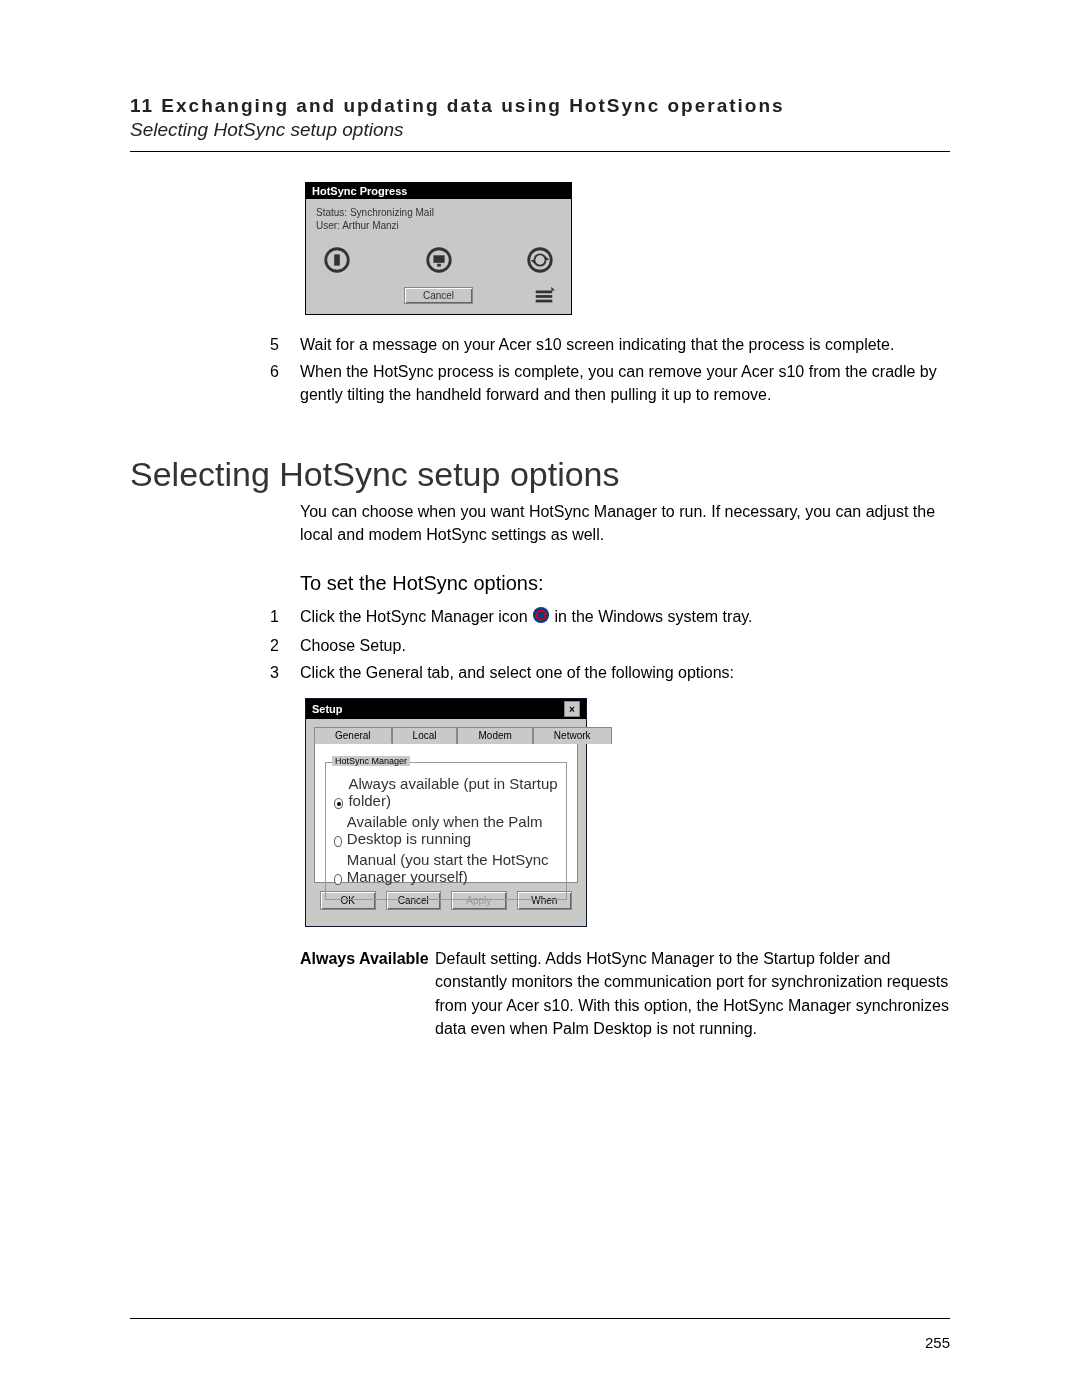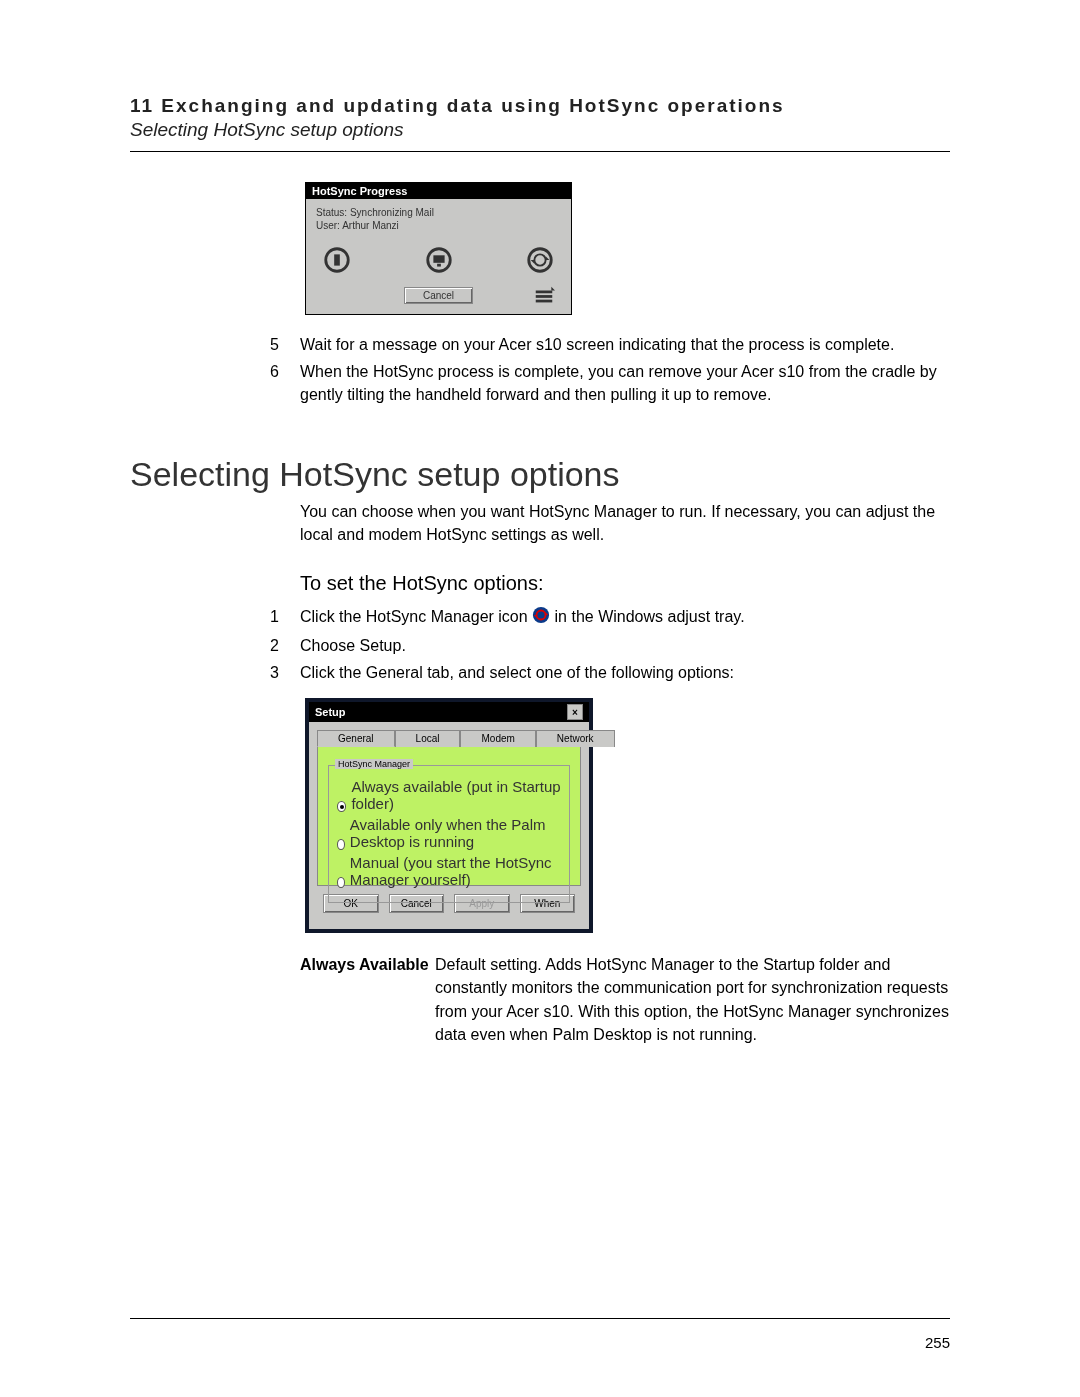--- a/index.html
+++ b/index.html
@@ -23,28 +23,28 @@
   .steps{font-size:16px;line-height:1.45;margin:10px 0 0 -30px}
   .step{display:flex;margin:4px 0}
   .step-num{width:30px;flex:none;text-align:left}
   .step-text{flex:1}
   
   .h1{font-size:34px;font-weight:300;color:#333;margin:48px 0 6px -170px;font-family:"Segoe UI Light","Segoe UI",Arial,sans-serif}
   .para{font-size:16px;line-height:1.45;margin:4px 0}
   .h2{font-size:20px;font-weight:400;margin:26px 0 10px 0}
   .inline-icon{display:inline-block;vertical-align:middle}
   
-  .setup{width:280px;margin:14px 0 18px 5px;border:4px solid #0f172a;background:#c9c9c7;font-family:Tahoma,Arial,sans-serif}
+  .setup{width:280px;margin:14px 0 18px 5px;border:1px solid #0f172a;background:#c9c9c7;font-family:Tahoma,Arial,sans-serif}
   .setup-title{background:#000;color:#fff;font-size:11px;font-weight:bold;padding:2px 6px;display:flex;justify-content:space-between;align-items:center}
   .setup-close{background:#c8c8c6;color:#000;width:14px;height:14px;display:flex;align-items:center;justify-content:center;font-size:10px;font-weight:bold;border:1px solid #888}
   .setup-body{padding:8px}
   .tabs{display:flex;font-size:10px;margin-bottom:-1px}
   .tab{padding:2px 20px;border:1px solid #888;background:#c9c9c7;border-bottom:none;margin-right:0}
   .tab.active{background:#c9c9c7;position:relative;z-index:2;border-bottom:1px solid #c9c9c7}
-  .tab-panel{border:1px solid #888;background:#bef264;padding:18px 10px 14px 10px;height:140px;box-sizing:border-box}
+  .tab-panel{border:1px solid #888;background:#ffffff;padding:18px 10px 14px 10px;height:140px;box-sizing:border-box}
   .fieldset{border:1px solid #999;padding:8px 8px 10px 8px;font-size:9px;position:relative}
   .legend{position:absolute;top:-7px;left:6px;background:#c9c9c7;padding:0 3px;font-size:9px}
   .radio-row{display:flex;align-items:flex-end;margin:4px 0;font-size:15px;color:#333}
   .radio-dot{width:9px;height:9px;border-radius:50%;border:1px solid #555;margin-right:5px;display:flex;align-items:center;justify-content:center;background:#fff}
   .radio-dot.checked::after{content:"";width:4px;height:4px;border-radius:50%;background:#000}
   .setup-buttons{display:flex;justify-content:space-between;padding:8px 6px;gap:10px}
   .sbtn{flex:1;font-size:10px;text-align:center;padding:3px 0;border:1px solid #888;background:#c9c9c7;box-shadow:1px 1px 0 #fff inset,-1px -1px 0 #666 inset}
   .sbtn.disabled{color:#999}
   
   .opt-row{display:flex;font-size:16px;line-height:1.45;margin-top:20px}
@@ -140,21 +140,21 @@
           <span>Click the HotSync Manager icon </span>
           <span class="inline-icon">
             <svg width="18" height="18" viewBox="0 0 20 20">
                 <circle cx="10" cy="10" r="9" fill="#0a3a8a"></circle>
                 <path d="M5 10 a5 5 0 0 1 10 0" fill="none" stroke="#d00" stroke-width="2"></path>
                 <path d="M15 10 a5 5 0 0 1 -10 0" fill="none" stroke="#d00" stroke-width="2"></path>
                 <polygon points="15,7 18,10 15,10" fill="#d00"></polygon>
                 <polygon points="5,13 2,10 5,10" fill="#d00"></polygon>
               </svg>
           </span>
-          <span> in the Windows adjust tray.</span>
+          <span> in the Windows system tray.</span>
         </div>
       </div>
       <div class="step">
         <div class="step-num">2</div>
         <div class="step-text">Choose Setup.</div>
       </div>
       <div class="step">
         <div class="step-num">3</div>
         <div class="step-text">Click the General tab, and select one of the following options:</div>
       </div>

